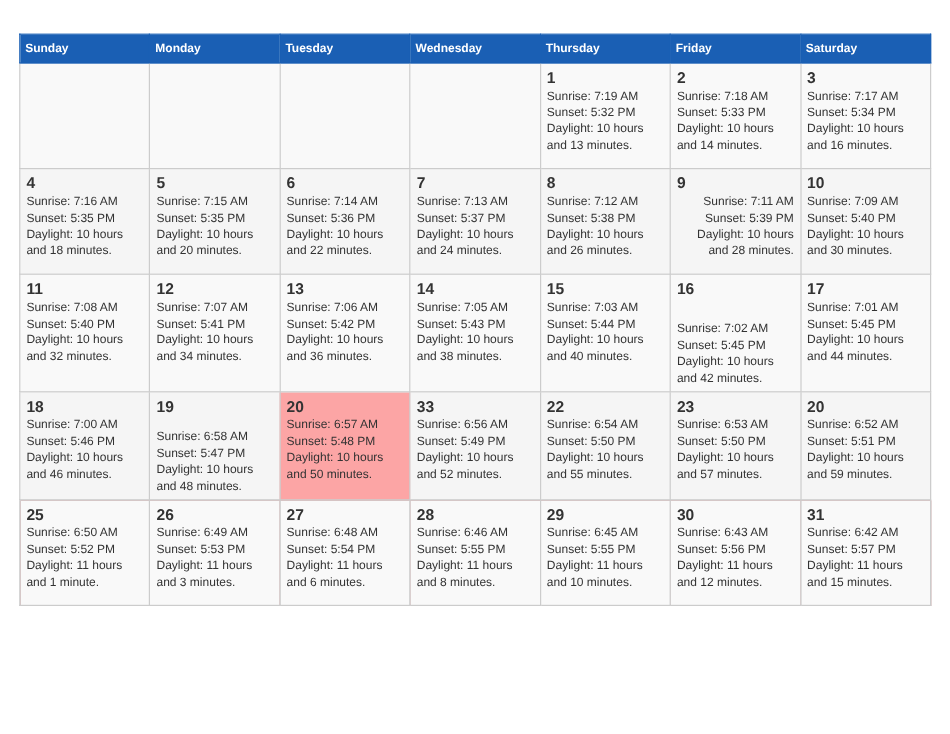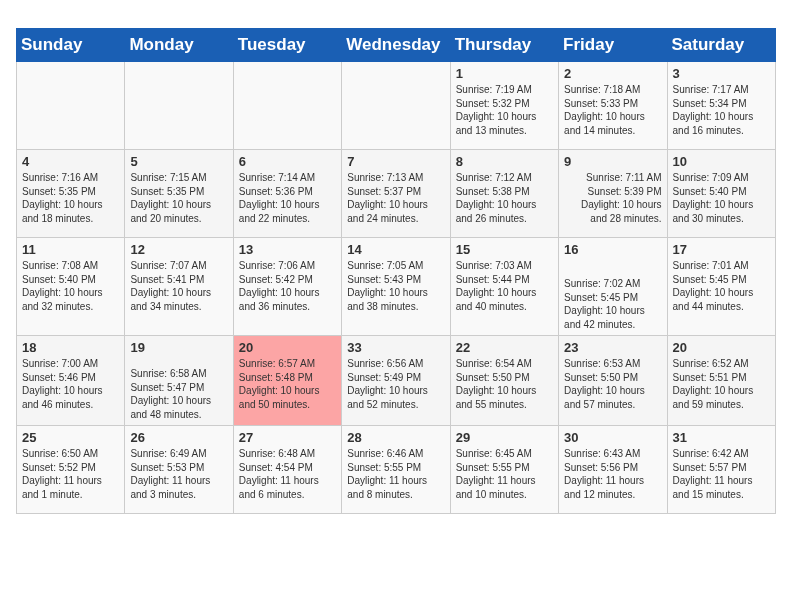--- a/index.html
+++ b/index.html
@@ -52,21 +52,21 @@
       margin-top: 2px;
     }
     .calendar {
       width: 100%;
       border-collapse: collapse;
       border: 1px solid #ccc;
     }
     .calendar th {
       background: #1a5fb4;
       color: #fff;
-      font-size: 17px;
+      font-size: 10px;
       font-weight: bold;
       padding: 6px 4px;
       text-align: left;
       border: 1px solid #1a5fb4;
     }
     .calendar td {
       vertical-align: top;
       border: 1px solid #ccc;
       padding: 4px 5px;
       font-size: 10.5px;
@@ -303,21 +303,21 @@
         <td>
           <span class="day-number">26</span>
           <div class="day-info" style="white-space: pre-line;">Sunrise: 6:49 AM
 Sunset: 5:53 PM
 Daylight: 11 hours
 and 3 minutes.</div>
         </td>
         <td>
           <span class="day-number">27</span>
           <div class="day-info" style="white-space: pre-line;">Sunrise: 6:48 AM
-Sunset: 4:54 PM
+Sunset: 5:54 PM
 Daylight: 11 hours
 and 6 minutes.</div>
         </td>
         <td>
           <span class="day-number">28</span>
           <div class="day-info" style="white-space: pre-line;">Sunrise: 6:46 AM
 Sunset: 5:55 PM
 Daylight: 11 hours
 and 8 minutes.</div>
         </td>

